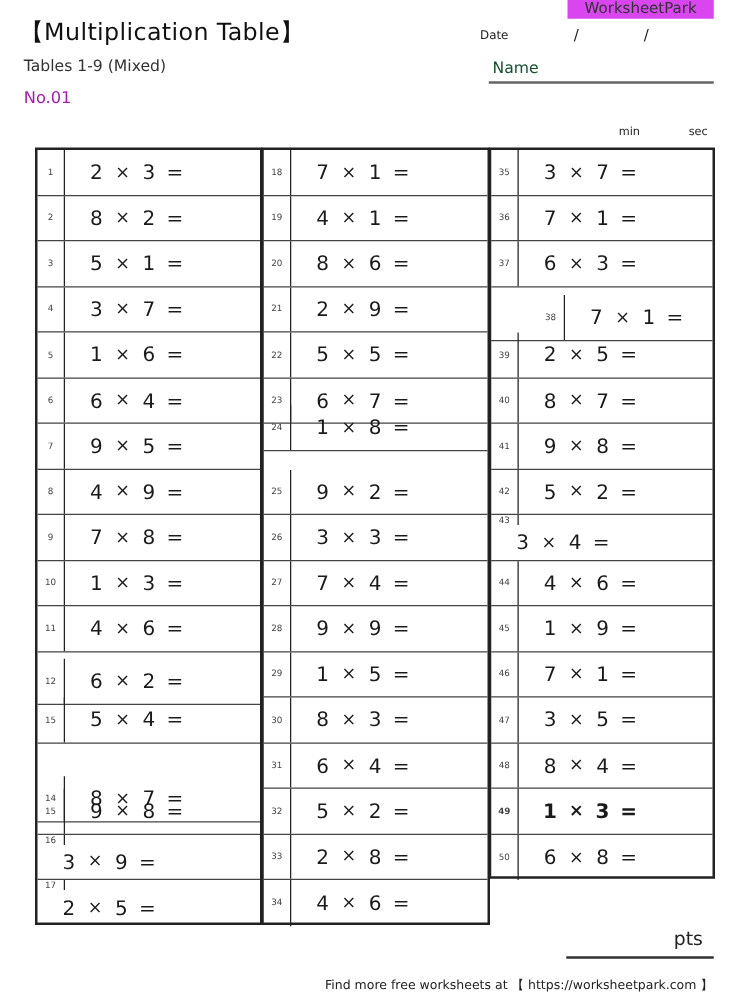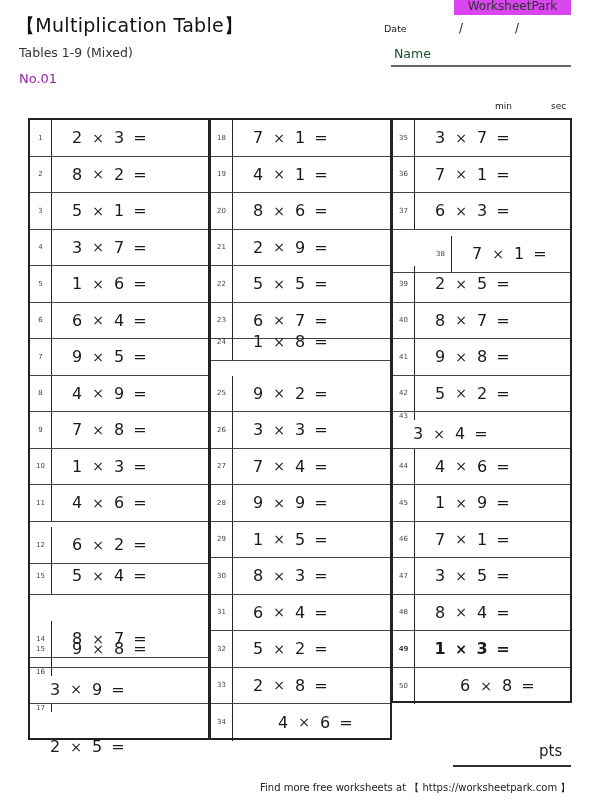--- a/index.html
+++ b/index.html
@@ -12,21 +12,21 @@
     .subtitle { left: 19px; top: 45px; font-size: 12.5px; color: #333; white-space: nowrap; }
     .sheetno { left: 19px; top: 71px; font-size: 13px; color: #a21caf; }
     .date-label { left: 384px; top: 23px; font-size: 9.5px; color: #222; }
     .date-sep { top: 21px; font-size: 12px; color: #222; }
     .name-label { left: 394px; top: 46px; font-size: 12.5px; color: #14532d; }
     .name-line { left: 391px; top: 65px; width: 180px; height: 2px; background: #666; }
     .time-label { top: 101px; font-size: 9px; color: #222; }
     .grid-col { position: absolute; border: 2px solid #222; box-sizing: border-box; }
     .row { position: absolute; left: 0; right: 0; display: flex; box-sizing: border-box;
            border-bottom: 1px solid #444; }
-    .row:last-child { border-bottom: none; gap: 25px; }
+    .row:last-child { border-bottom: none; }
     .num { width: 21px; border-right: 1.5px solid #222; font-size: 7px; color: #444;
            display: flex; align-items: center; justify-content: center; flex: none; }
     .prob { flex: 1; display: flex; align-items: center; font-size: 16px; color: #1a1a1a; padding-left: 19px; }
     .prob span { display: inline-block; text-align: center; }
     .prob .a { width: 12px; }
     .prob .op { width: 30px; font-size: 14px; }
     .prob .b { width: 12px; }
     .prob .eq { width: 30px; }
     .pts-label { left: 539px; top: 742px; font-size: 15px; color: #222; }
     .pts-line { left: 453px; top: 765px; width: 118px; height: 1.5px; background: #333; }

